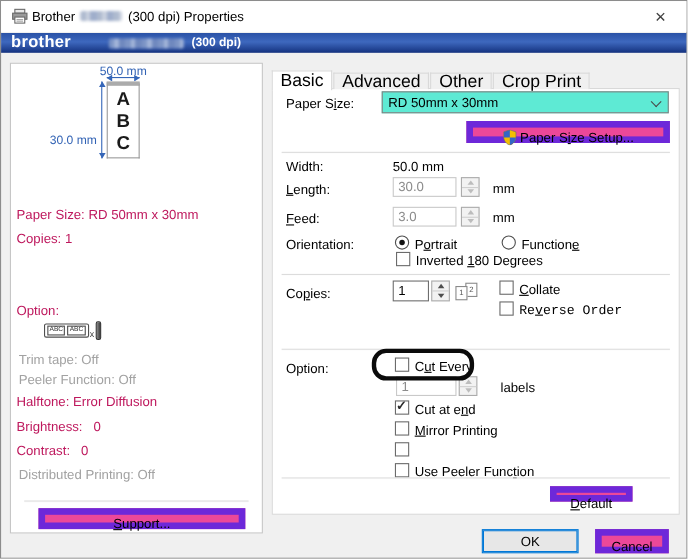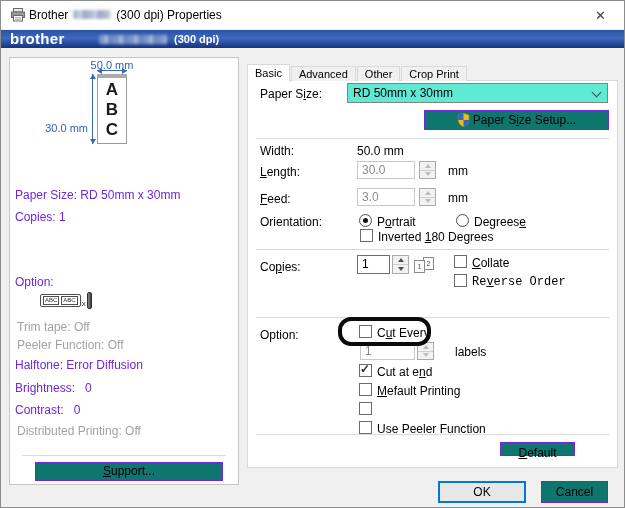--- a/index.html
+++ b/index.html
@@ -24,25 +24,25 @@
   .banner { position:absolute; left:0; top:29px; right:0; height:18px;
             background:linear-gradient(180deg,#2A52A6 0%,#3E68BE 45%,#14327F 100%); }
   .banner-logo { position:absolute; left:9px; top:1px; height:16px; line-height:16px; color:#fff;
                  font-size:15px; font-weight:bold; letter-spacing:.3px; }
   .banner-model { position:absolute; left:98px; top:5px; }
   .banner-dpi { position:absolute; left:173px; top:0; height:18px; line-height:18px; color:#fff;
                 font-size:11px; font-weight:bold; }
 
   
   .lbl { position:absolute; white-space:pre; }
-  .blue { color:#6d28d9; }
+  .blue { color:#be185d; }
   .gray { color:#A2A2A2; }
   .dim  { color:#3162B4; font-size:11px; }
   .sep { position:absolute; height:1px; background:#DCDCDC; box-shadow:0 1px 0 #FDFDFD; }
-  .btn { position:absolute; background:#0f766e; border:1px solid #6d28d9; text-align:center; font-size:12px; }
+  .btn { position:absolute; background:#ec4899; border:6px solid #6d28d9; text-align:center; font-size:12px; }
 
   
   .left-panel { position:absolute; left:8px; top:56px; width:230px; height:428px; background:#fff; border:1px solid #C6C6C6; }
   .pv-rect { position:absolute; left:87px; top:16px; width:30px; height:70px; background:#fff;
              border:1px solid #9A9A9A; border-top:4px solid #ABABAB; }
   .pv-abc { position:absolute; left:0; right:0; top:2px; text-align:center; white-space:pre;
             font-size:17px; line-height:20px; font-weight:bold; color:#1A1A1A; }
   .h-dim { position:absolute; height:0; border-top:1px solid #3566B8; }
   .h-dim::before { content:""; position:absolute; left:0; top:-3.5px; border-top:3px solid transparent;
                    border-bottom:3px solid transparent; border-right:5px solid #3566B8; }
@@ -55,21 +55,21 @@
                    border-right:3px solid transparent; border-top:5px solid #3566B8; }
   .opt-icon { position:absolute; left:30px; top:232px; height:20px; display:flex; align-items:center; }
   .opt-box { border:1px solid #4E4E4E; border-radius:2px; padding:1px 2px; display:flex; gap:2px; background:#fff; }
   .opt-box span { border:1px solid #4E4E4E; font-size:6px; line-height:7px; padding:0 1px; color:#333; }
   .opt-x { font-size:8px; color:#333; margin:6px 1px 0 1px; }
   .opt-blade { width:5px; height:17px; background:linear-gradient(90deg,#8A8A8A,#3F3F3F); border:1px solid #2E2E2E; border-radius:2px; }
 
   
   .tabs { position:absolute; left:246px; top:62px; height:18px; display:flex; align-items:flex-end; z-index:3; }
   .tab { background:#F0F0F0; border:1px solid #D9D9D9; border-bottom:none; height:15px; line-height:15px;
-         padding:0 7px; font-size:11px; margin-right:1px; }
+         padding:0 7px; font-size:16px; margin-right:1px; }
   .tab.checked { background:#fff; height:18px; line-height:17px; margin-bottom:-1px; }
   .tab-panel { position:absolute; left:246px; top:79px; width:371px; height:388px; background:#fff; border:1px solid #D9D9D9; }
 
   
   .combo { position:absolute; background:#5eead4; border:1px solid #828282; }
   .combo .val { position:absolute; left:5px; top:2px; white-space:nowrap; }
   .chev { position:absolute; right:7px; top:5px; width:7px; height:7px;
           border-right:1px solid #4A4A4A; border-bottom:1px solid #4A4A4A; transform:rotate(45deg); }
   .edit { position:absolute; background:#fff; border:1px solid #6E6E6E; font-size:12px; padding:1px 4px; }
   .edit.disabled { border-color:#C9C9C9; color:#8C8C8C; }
@@ -205,21 +205,21 @@
     <div class="spin disabled" style="left:171px; top:107px; height:18px;">
         <span class="up"></span>
         <span class="dn"></span>
       </div>
     <div class="lbl" style="left:200px; top:110px;">mm</div>
 
     <div class="lbl" style="left:12px; top:134px;">Orientation:</div>
     <div class="radio checked" style="left:111px; top:133px;"></div>
     <div class="lbl" style="left:129px; top:134px;"><span>P</span><span class="accel">o</span><span>rtrait</span></div>
     <div class="radio" style="left:208px; top:133px;"></div>
-    <div class="lbl" style="left:226px; top:134px;"><span>Degrees</span><span class="accel">e</span></div>
+    <div class="lbl" style="left:226px; top:134px;"><span>Function</span><span class="accel">e</span></div>
 
     <div class="cb" style="left:112px; top:148px;"></div>
     <div class="lbl" style="left:130px; top:149px;"><span>Inverted </span><span class="accel">1</span><span>80 Degrees</span></div>
 
     <div class="sep" style="left:8px; top:168px; width:353px;"></div>
 
     <div class="lbl" style="left:12px; top:179px;"><span>Co</span><span class="accel">p</span><span>ies:</span></div>
     <div class="edit" style="left:109px; top:174px; width:33px; height:19px;">1</div>
     <div class="spin" style="left:144px; top:174px; height:19px;">
         <span class="up"></span>
@@ -246,21 +246,21 @@
     <div class="spin disabled" style="left:169px; top:261px; height:18px;">
         <span class="up"></span>
         <span class="dn"></span>
       </div>
     <div class="lbl" style="left:207px; top:264px;">labels</div>
 
     <div class="cb checked" style="left:111px; top:283px;"></div>
     <div class="lbl" style="left:129px; top:284px;"><span>Cut at e</span><span class="accel">n</span><span>d</span></div>
 
     <div class="cb" style="left:111px; top:302px;"></div>
-    <div class="lbl" style="left:129px; top:303px;"><span class="accel">M</span><span>efault Printing</span></div>
+    <div class="lbl" style="left:129px; top:303px;"><span class="accel">M</span><span>irror Printing</span></div>
 
     <div class="cb" style="left:111px; top:321px;"></div>
 
     <div class="cb" style="left:111px; top:340px;"></div>
     <div class="lbl" style="left:129px; top:341px;"><span>Use Peeler Func</span><span class="accel">t</span><span>ion</span></div>
 
     <div class="sep" style="left:8px; top:353px; width:353px;"></div>
 
     <div class="btn" style="left:252px; top:361px; width:75px; height:14px; line-height:20px;"><span class="accel">D</span><span>efault</span></div>
   </div>

